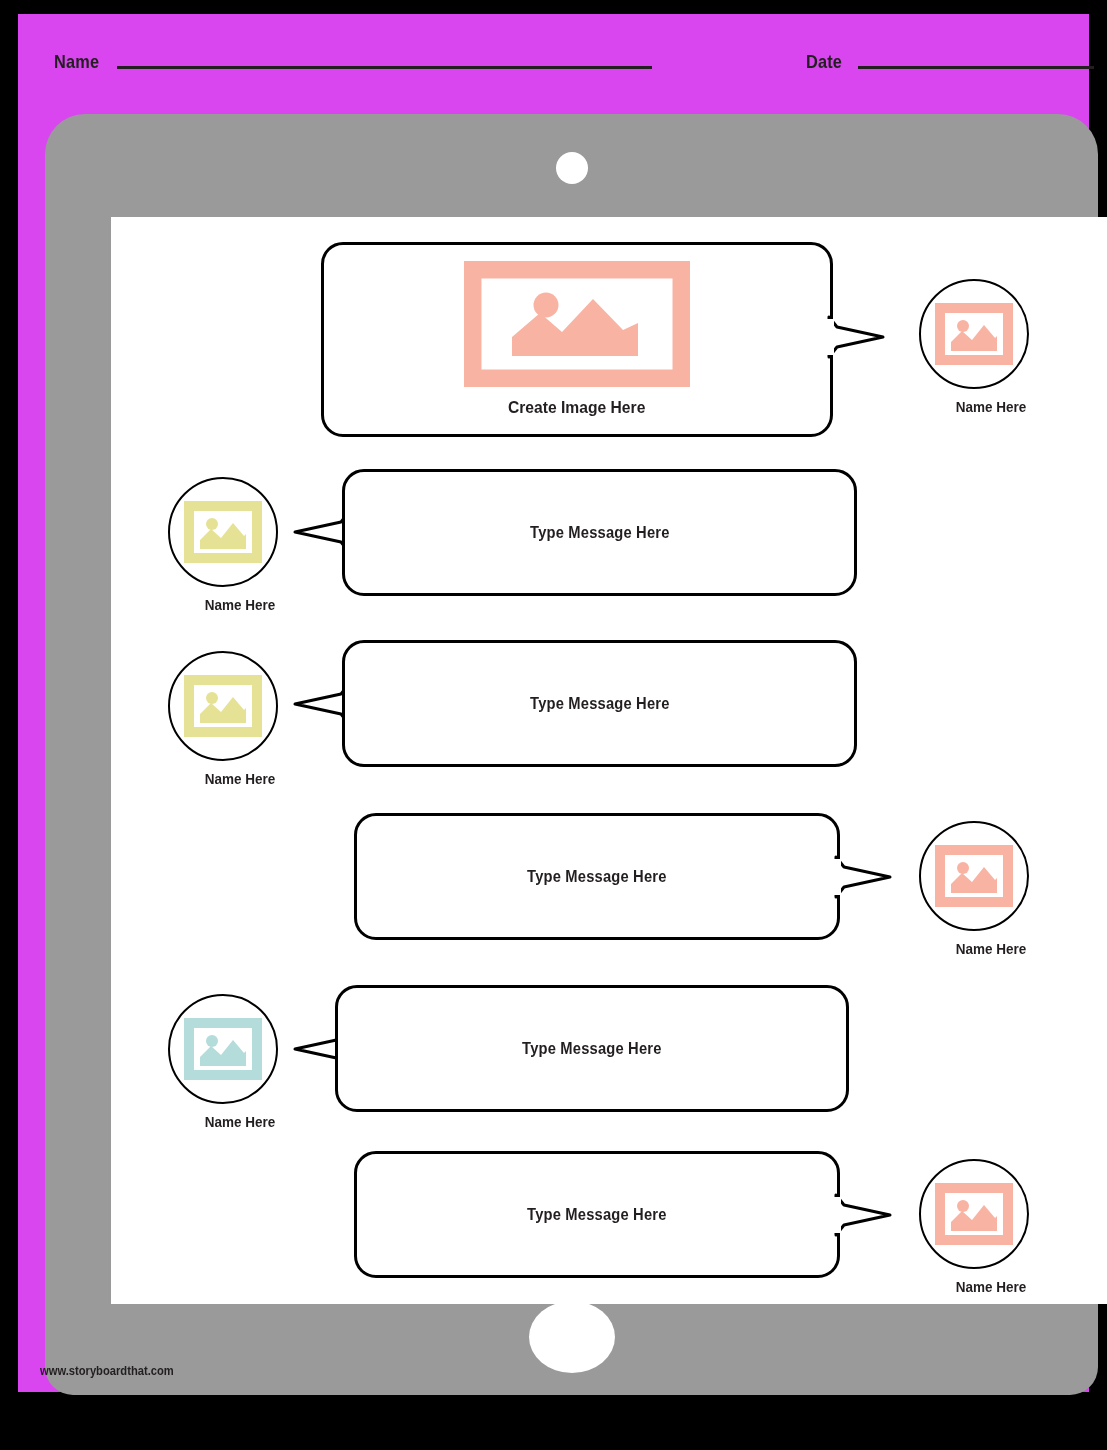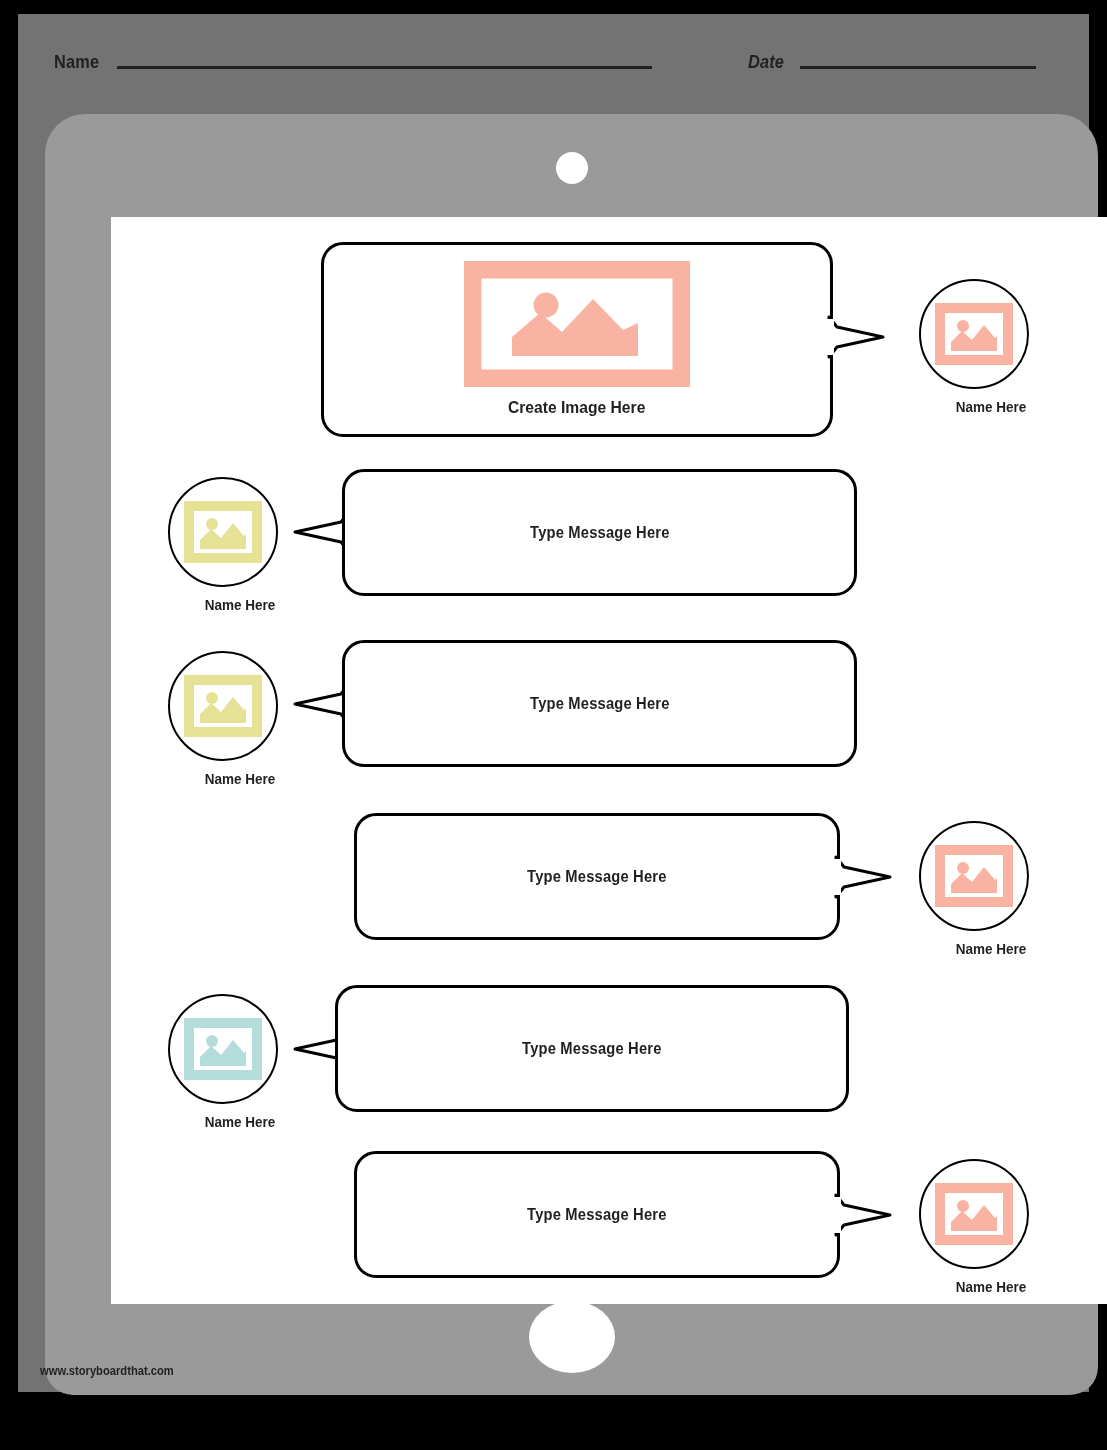--- a/index.html
+++ b/index.html
@@ -19,21 +19,21 @@
     overflow: hidden;
   }
 
   
   .sheet {
     position: absolute;
     left: 18px;
     top: 14px;
     width: 1071px;
     height: 1378px;
-    background: #737373;
+    background: #d946ef;
   }
 
   
   .hdr-field {
     position: absolute;
     display: flex;
     align-items: flex-end;
     gap: 10px;
   }
   .hdr-label {
@@ -49,21 +49,21 @@
   }
   .hdr-rule {
     height: 0;
     border-bottom: 3px solid #231f20;
     margin-bottom: 2px;
   }
 
   #name-field { left: 36px; top: 38px; }
   #name-field .hdr-rule { width: 535px; }
 
-  #date-field { left: 730px; top: 38px; font-style: italic; }
+  #date-field { left: 788px; top: 38px; }
   #date-field .hdr-rule { width: 236px; }
 
   
   .tablet {
     position: absolute;
     left: 27px;
     top: 100px;
     width: 1053px;
     height: 1281px;
     background: #9a9a9a;

